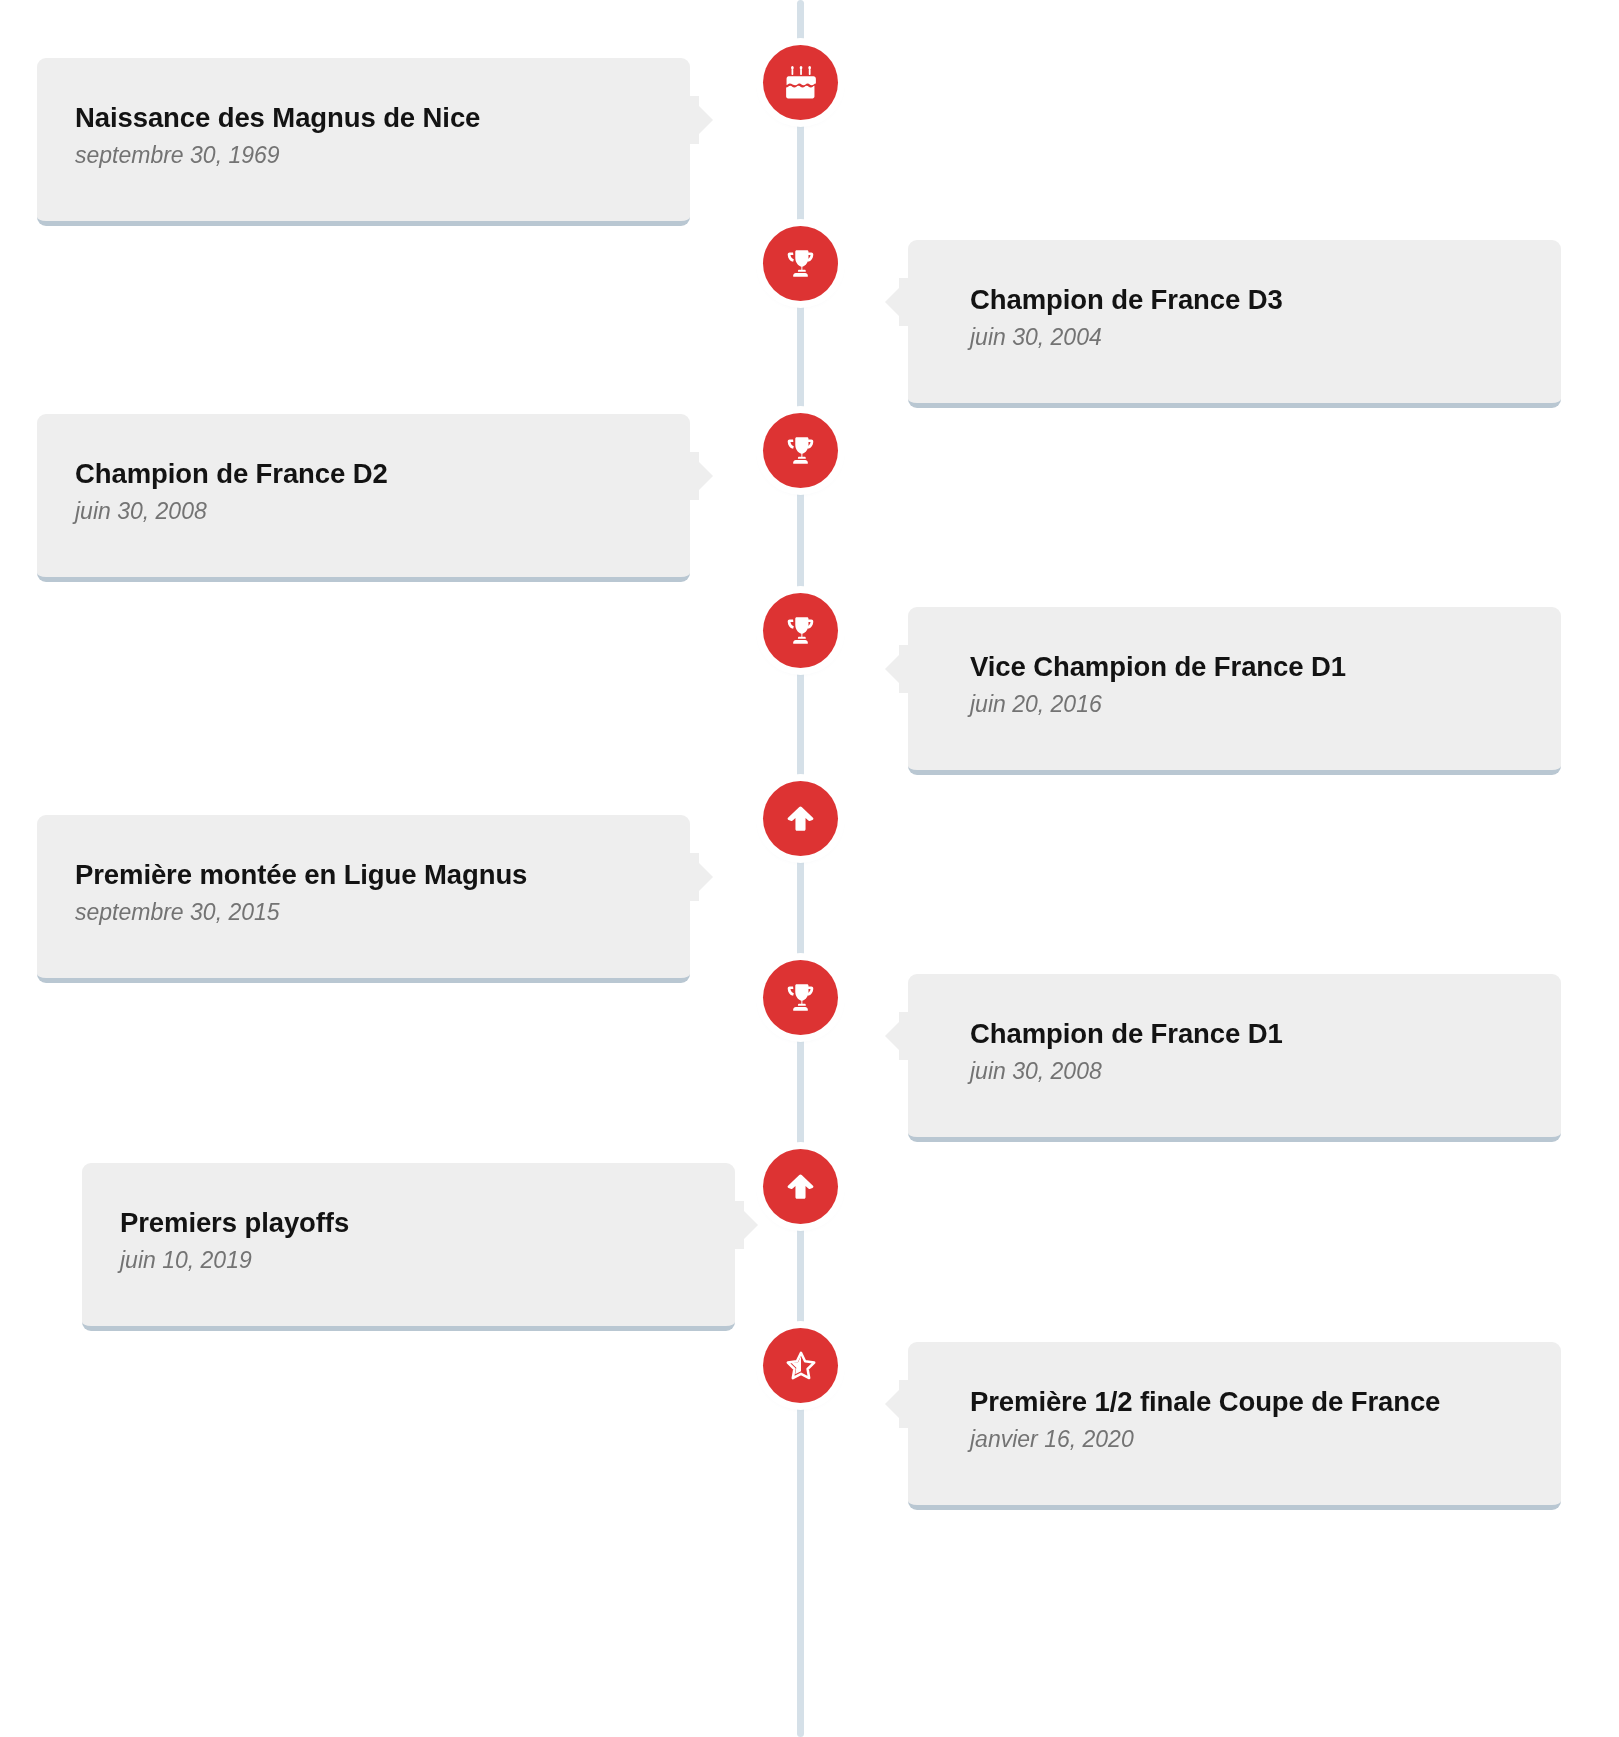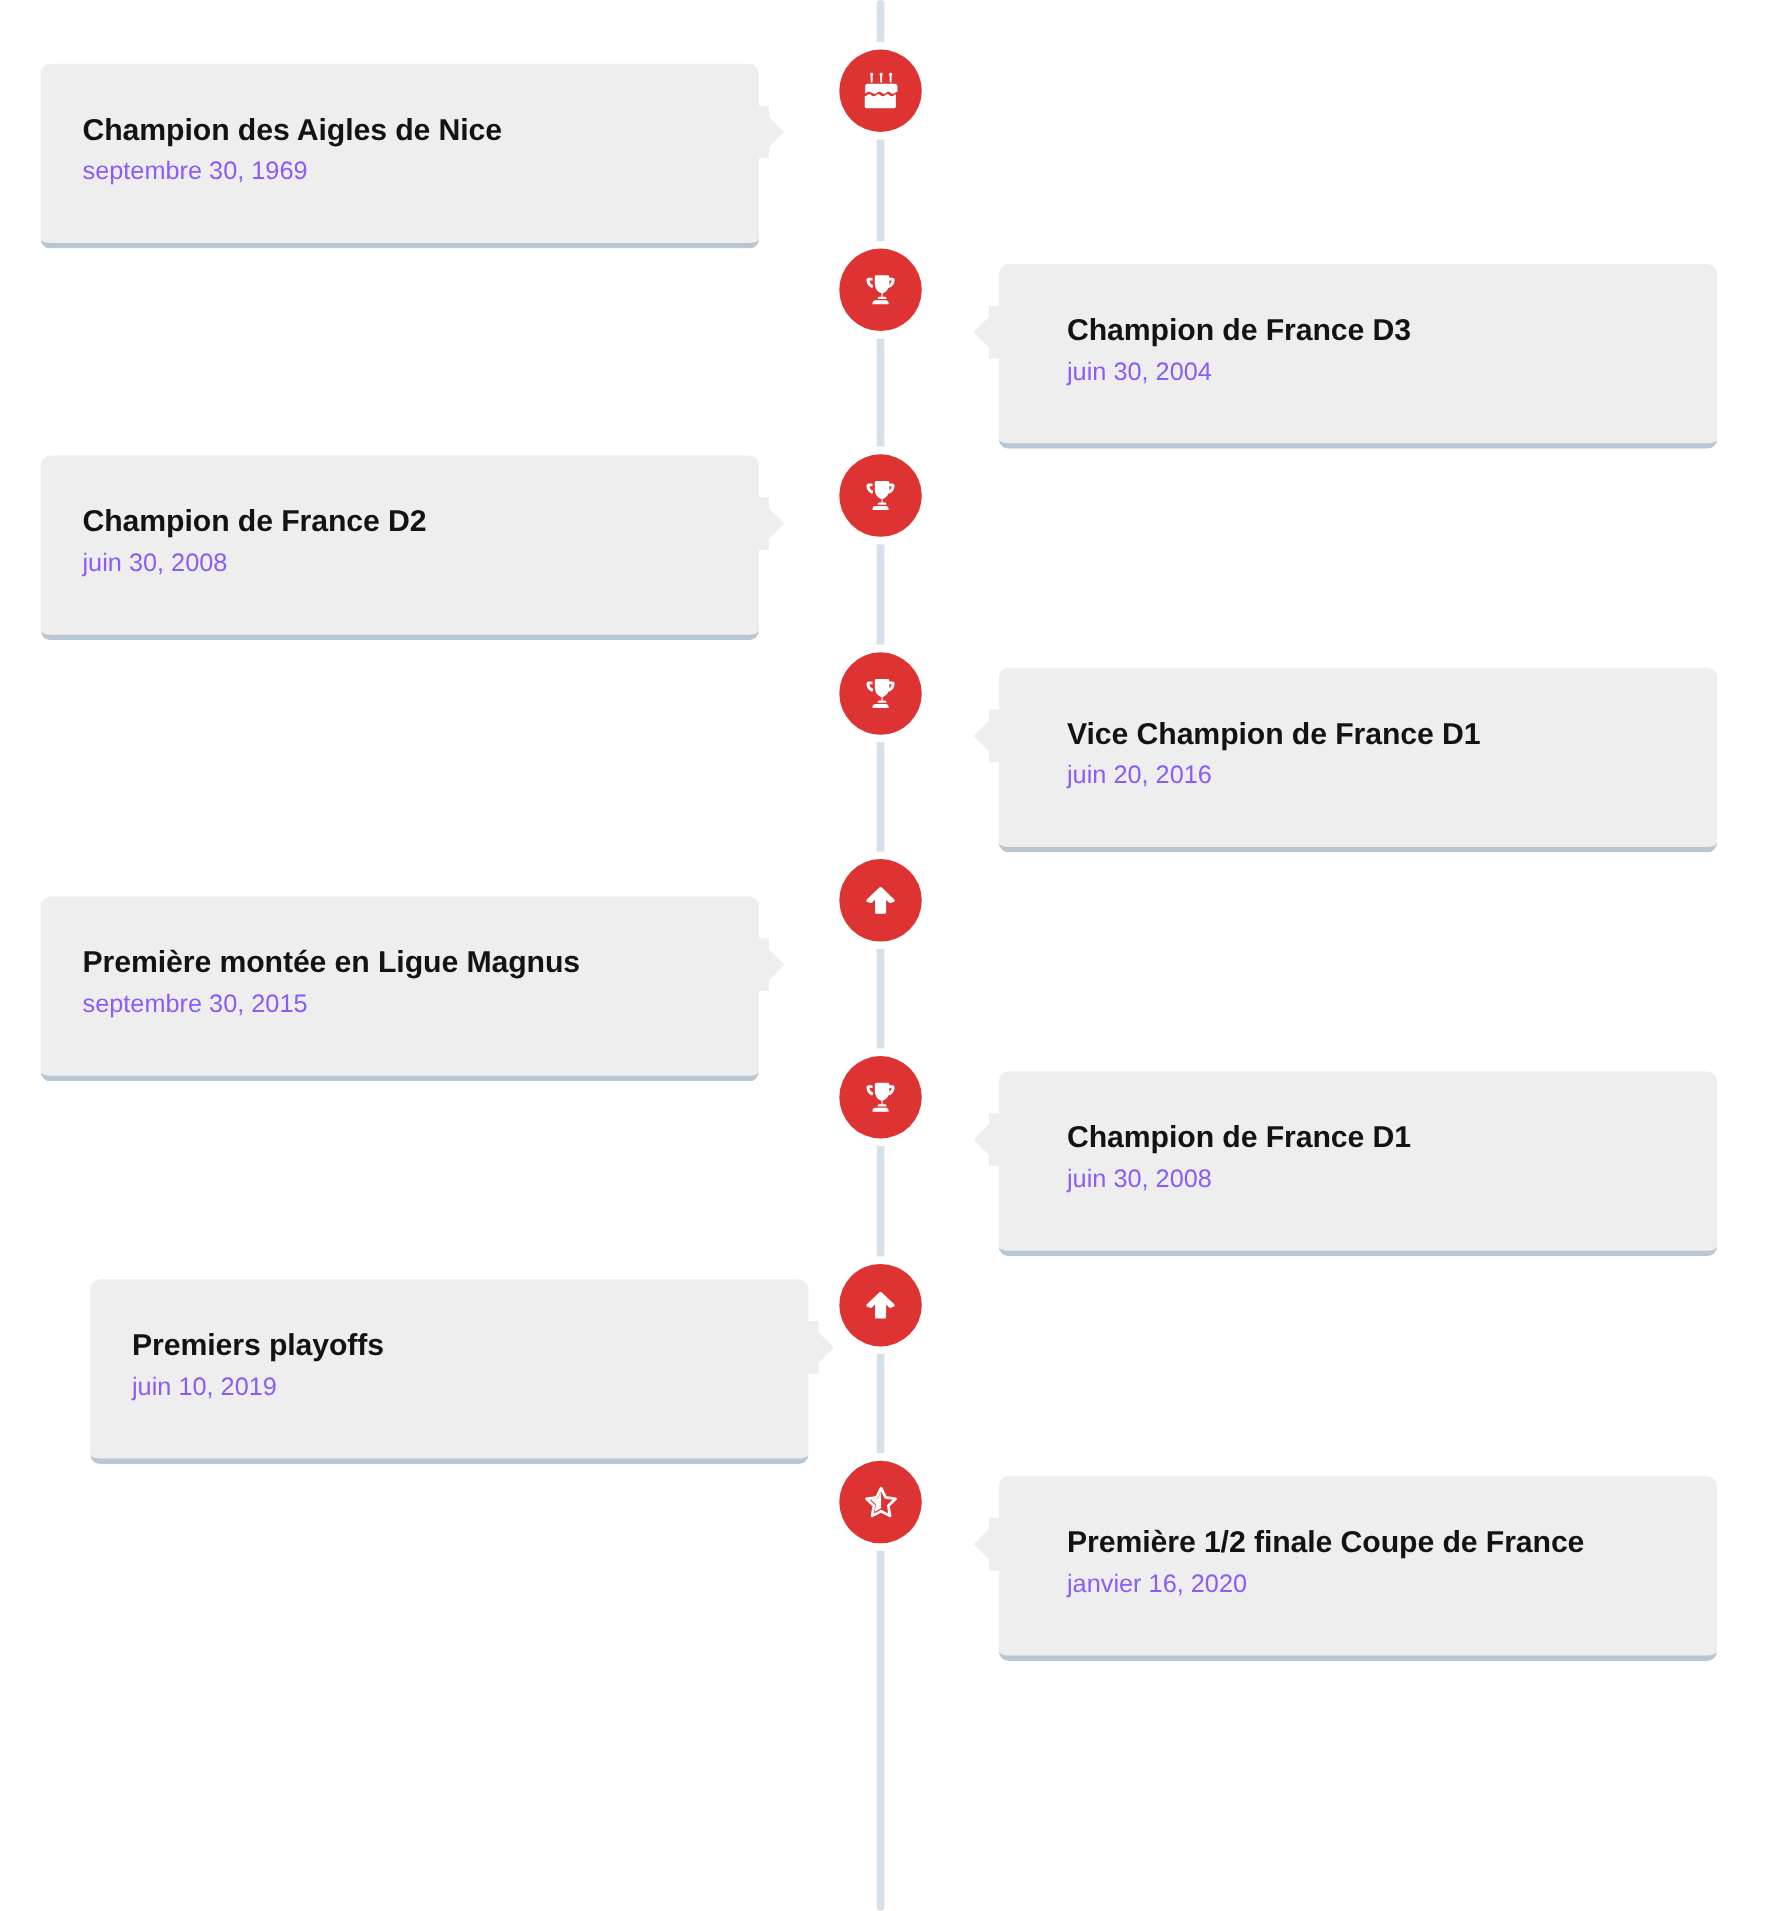--- a/index.html
+++ b/index.html
@@ -72,21 +72,22 @@
   .card-title {
     font-size: 27.5px;
     font-weight: bold;
     color: #131313;
     letter-spacing: -0.1px;
     line-height: 1.22;
     white-space: nowrap;
   }
   .card-date {
     font-size: 23px;
-    color: #8b5cf6;
+    font-style: italic;
+    color: #737373;
     line-height: 1.35;
     margin-top: 5px;
     white-space: nowrap;
   }
   .card.left .card-title,
   .card.left .card-date { padding-left: 38px; }
   .card.right .card-title,
   .card.right .card-date { padding-left: 62px; }
 
   
@@ -121,21 +122,21 @@
 </head>
 <body>
 
 <div id="timeline">
   <div class="spine"></div>
   <div id="rows">
       <div class="tl-row">
         <div class="card left" style="top: 58px;">
           <div class="shoulder"></div>
           <div class="notch"></div>
-          <div class="card-title">Champion des Aigles de Nice</div>
+          <div class="card-title">Naissance des Magnus de Nice</div>
           <div class="card-date">septembre 30, 1969</div>
         </div>
         <div class="marker" style="top: 45px;">
           <svg width="34" height="34" viewBox="0 0 24 24">
             <g class="glyph">
               <rect x="5.3" y="2.1" width="1.25" height="4.2" rx="0.5"></rect>
               <rect x="11.4" y="2.1" width="1.25" height="4.2" rx="0.5"></rect>
               <rect x="17.5" y="2.1" width="1.25" height="4.2" rx="0.5"></rect>
               <ellipse cx="5.92" cy="1.2" rx="0.95" ry="1.2"></ellipse>
               <ellipse cx="12.02" cy="1.2" rx="0.95" ry="1.2"></ellipse>

